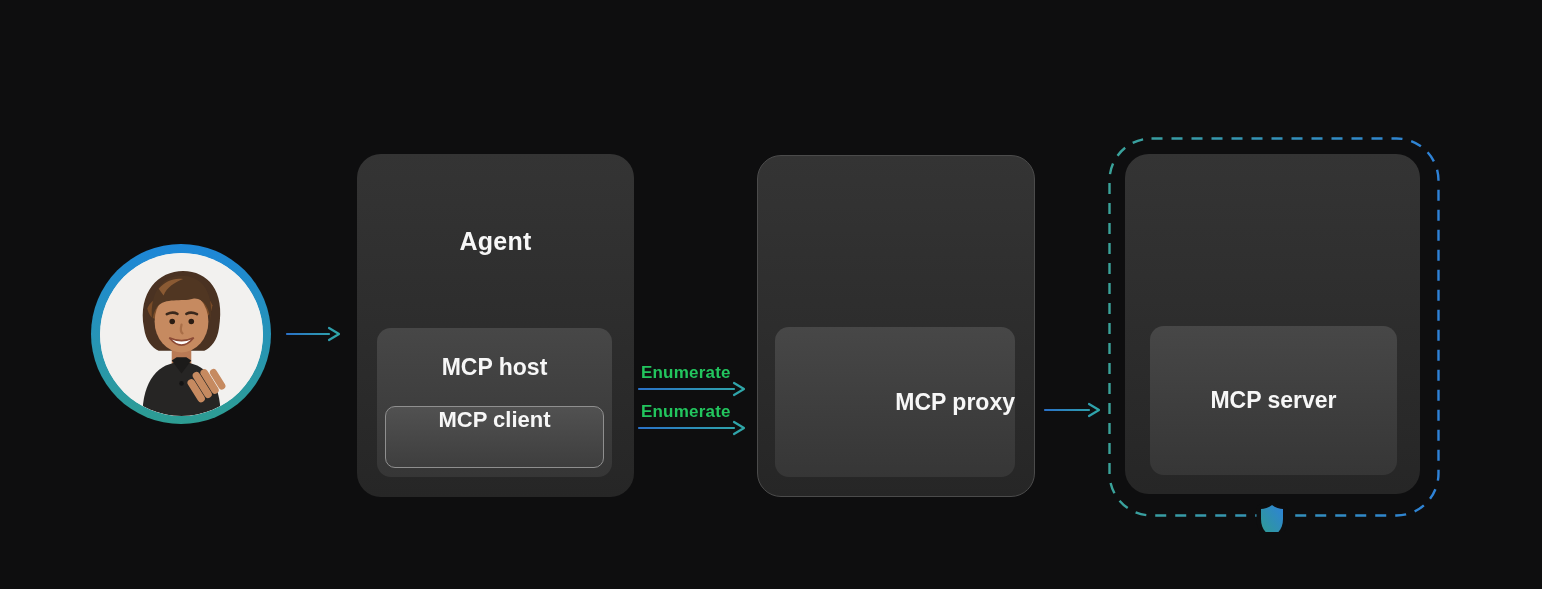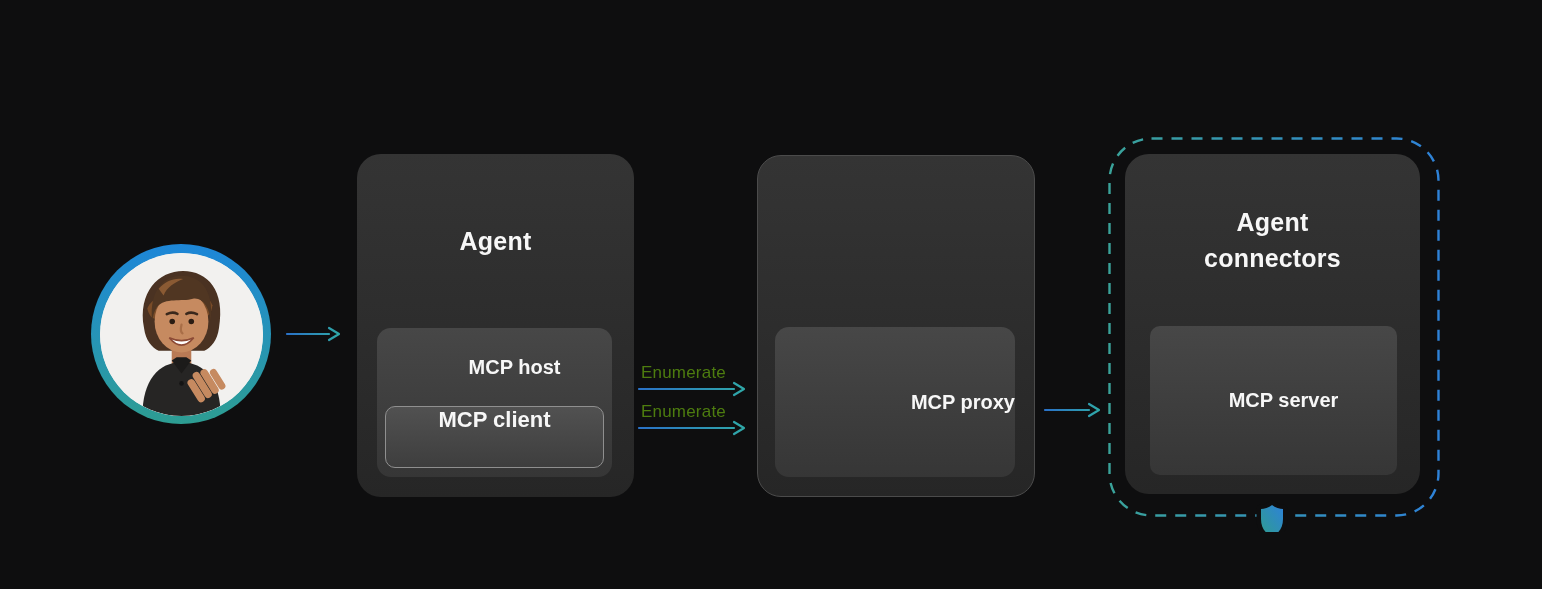--- a/index.html
+++ b/index.html
@@ -37,38 +37,38 @@
   .registry-title span{max-width:212px;}
   .connectors-title{left:1125px;top:123px;width:295px;height:172px;}
   .connectors-title span{max-width:170px;}
 
   .mid-box{
     border-radius:14px;
     background:linear-gradient(180deg,#474747 0%,#363636 100%);
   }
   .host-box{left:377px;top:297px;width:235px;height:149px;}
   .proxy-box{left:775px;top:296px;width:240px;height:150px;display:flex;align-items:center;justify-content:flex-end;}
-  .server-box{left:1150px;top:295px;width:247px;height:149px;display:flex;align-items:center;justify-content:center;border-radius:10px;}
+  .server-box{left:1150px;top:295px;width:247px;height:149px;display:flex;align-items:center;justify-content:center;}
 
   .mid-label{
-    font-size:20px;font-weight:600;color:#f7f7f7;text-align:center;padding-left:20px;
+    font-size:23px;font-weight:600;color:#f7f7f7;text-align:center;
   }
   .host-label{left:377px;top:297px;width:235px;height:78px;display:flex;align-items:center;justify-content:center;}
 
   .client-box{
     left:385px;top:375px;width:219px;height:62px;border-radius:10px;
     border:1.5px solid #8f8f8f;box-sizing:border-box;
     background:linear-gradient(180deg,#515151 0%,#3e3e3e 100%);
     display:flex;align-items:flex-start;justify-content:center;
     font-size:22px;font-weight:600;color:#f7f7f7;
   }
 
   
   .flow-label{
-    font-size:17px;font-weight:400;color:#4d7c0f;letter-spacing:.2px;
+    font-size:17px;font-weight:700;color:#22c55e;letter-spacing:.2px;
   }
   .enumerate-label{left:641px;top:332px;}
   .activate-label{left:641px;top:371px;}
 
   svg{display:block;}
 </style>
 </head>
 <body>
 
 <div class="canvas">
@@ -183,23 +183,20 @@
     <defs>
         <linearGradient id="dashg" x1="0" y1="0" x2="1" y2="0">
       <stop offset="0" stop-color="#3aa39a"></stop>
           <stop offset="1" stop-color="#2e82d8"></stop>
     </linearGradient>
       </defs>
     <rect x="1.5" y="1.5" width="329" height="377" rx="42" fill="none" stroke="url(#dashg)" stroke-width="2.4" stroke-dasharray="11 9"></rect>
   </svg>
 
   <div class="abs big-box connectors-box"></div>
-  <div class="abs box-title connectors-title">
-    <span>Agent connectors</span>
-  </div>
   <div class="abs mid-box server-box">
     <span class="mid-label">MCP server</span>
   </div>
 
   <svg class="abs" style="left:1244px;top:468px" width="56" height="40" viewBox="0 0 56 40">
     <defs>
         <linearGradient id="shg" x1="0" y1="1" x2="1" y2="0">
       <stop offset="0" stop-color="#2f9d8f"></stop>
           <stop offset="1" stop-color="#2e82d8"></stop>
     </linearGradient>

